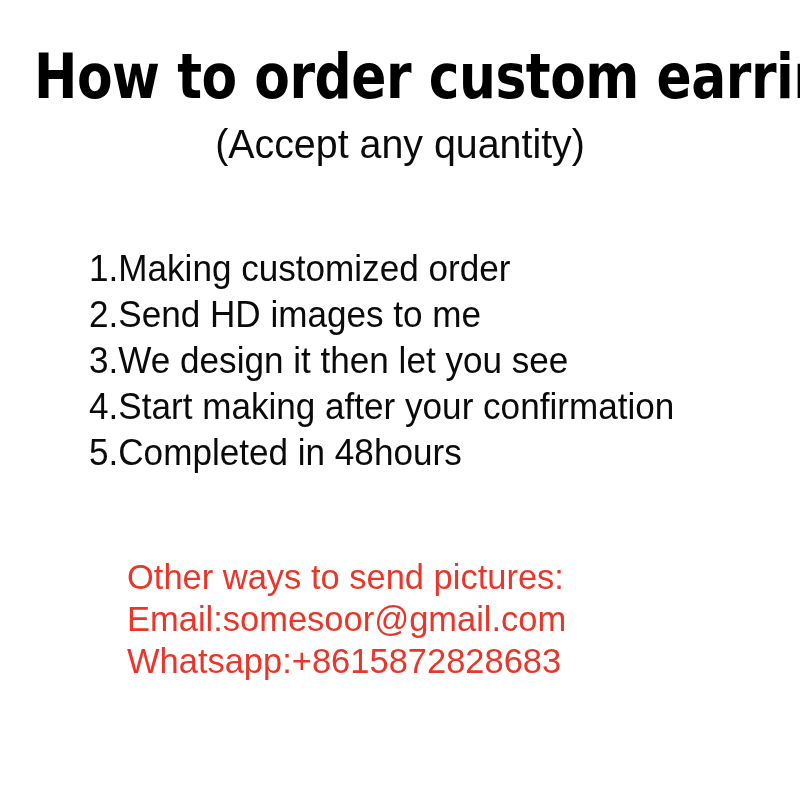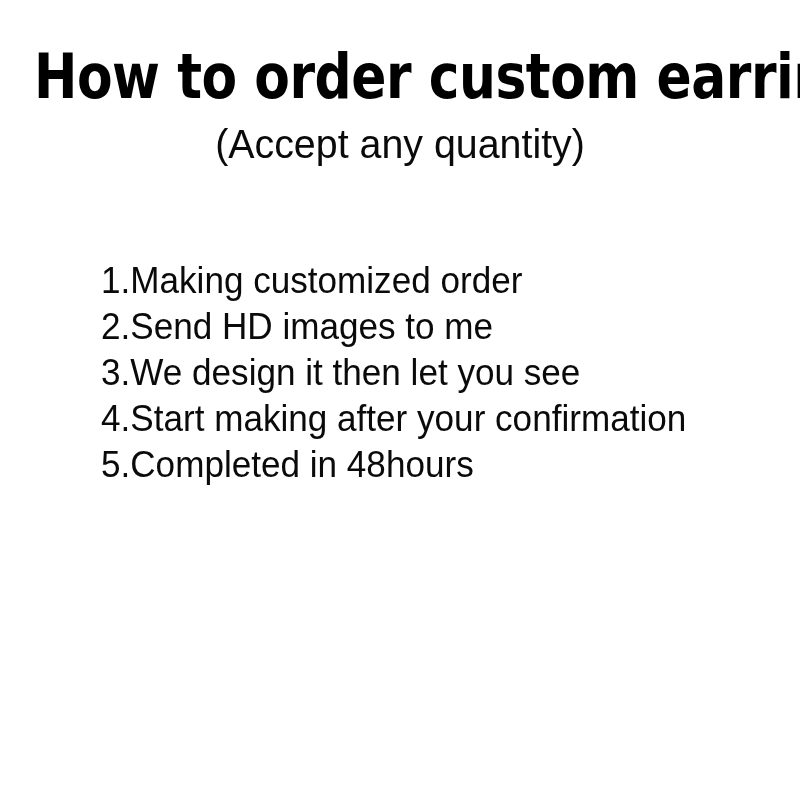--- a/index.html
+++ b/index.html
@@ -55,21 +55,21 @@
     white-space: nowrap;
   }
 
   
   .steps {
     position: absolute;
     top: 246px;
     left: 89px;
     width: 700px;
     list-style: none;
-    margin: 12px;
+    margin: 0;
     padding: 0;
   }
   .step {
     font-family: "Liberation Sans", sans-serif;
     font-size: 36px;
     line-height: 46px;
     color: #0a0a0a;
     white-space: nowrap;
     transform: scaleX(0.975);
     transform-origin: left center;
@@ -103,14 +103,19 @@
   </div>
 
   <ol class="steps">
     <li class="step">1.Making customized order</li>
     <li class="step">2.Send HD images to me</li>
     <li class="step">3.We design it then let you see</li>
     <li class="step">4.Start making after your confirmation</li>
     <li class="step">5.Completed in 48hours</li>
   </ol>
 
+  <div class="contact">
+    <div class="contact-line">Other ways to send pictures:</div>
+    <div class="contact-line">Email:somesoor@gmail.com</div>
+    <div class="contact-line">Whatsapp:+8615872828683</div>
+  </div>
 
 </div>
 
 </body></html>

